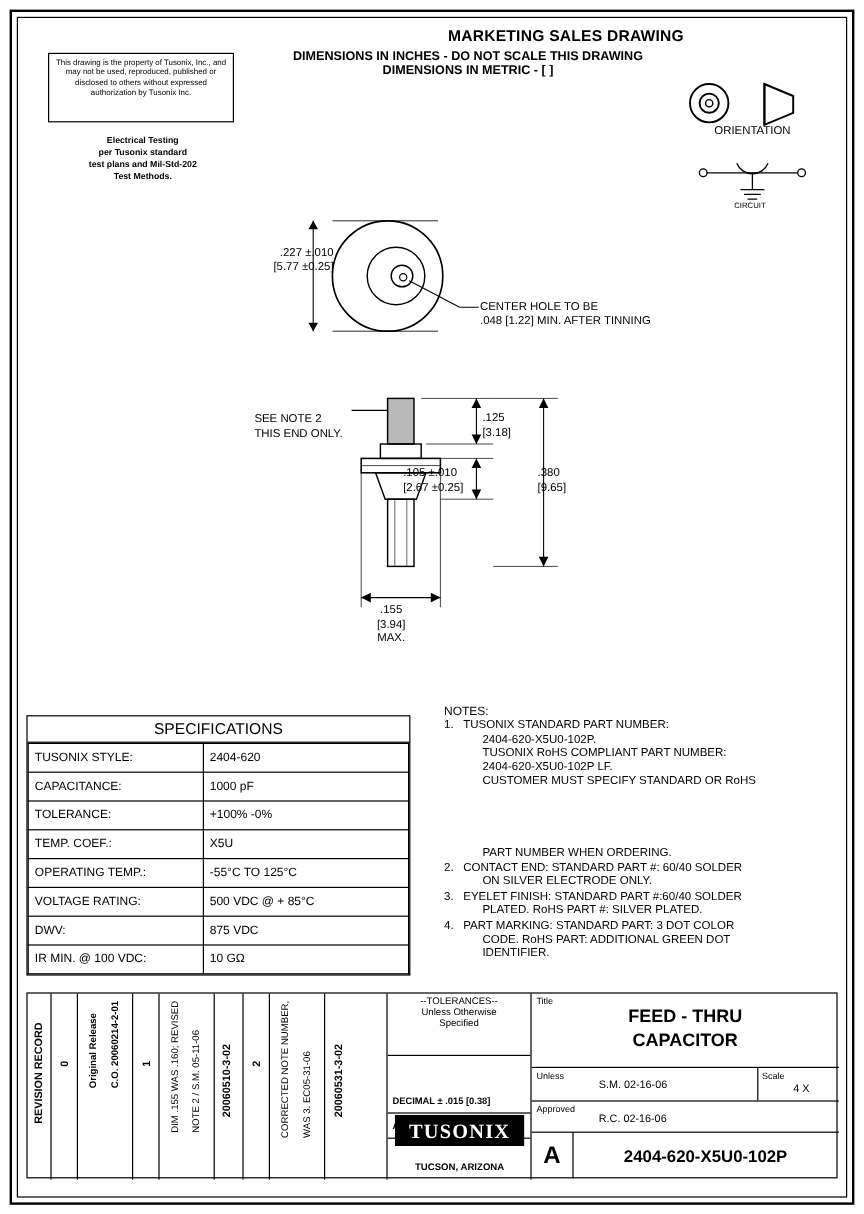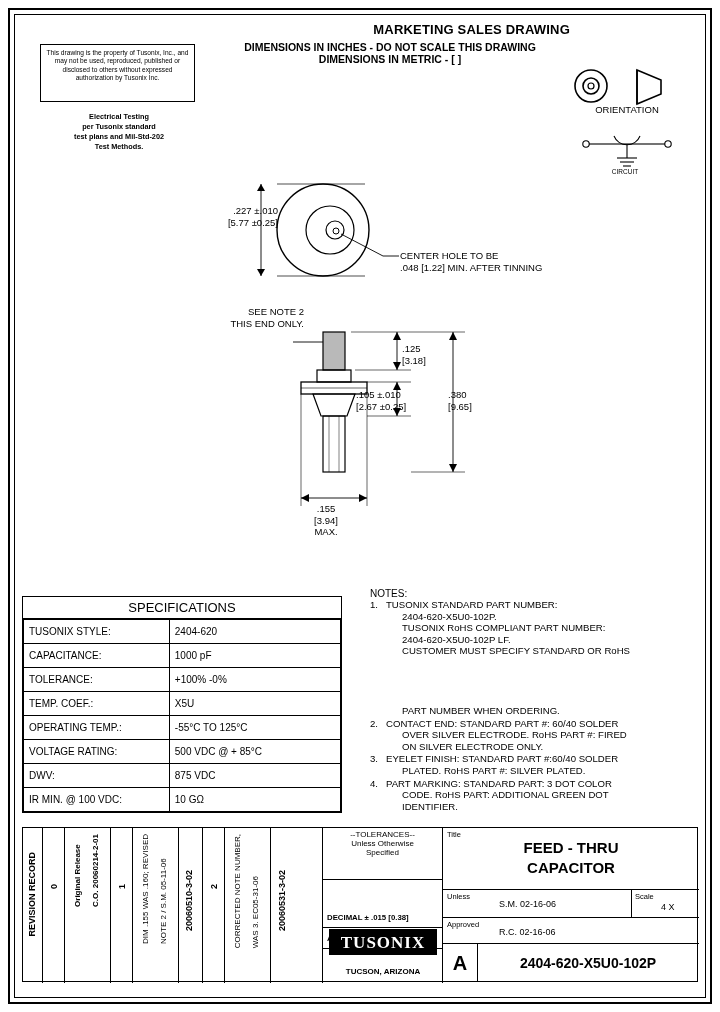--- a/index.html
+++ b/index.html
@@ -164,29 +164,29 @@
       <path d="M168 12 l4 8 l-8 0 z" fill="#000"></path>
       <path d="M168 152 l4 -8 l-8 0 z" fill="#000"></path>
 
       <line x1="16" y1="74" x2="16" y2="186" stroke="#000" stroke-width="0.6"></line>
       <line x1="82" y1="74" x2="82" y2="186" stroke="#000" stroke-width="0.6"></line>
       <line x1="16" y1="178" x2="82" y2="178" stroke="#000" stroke-width="0.9"></line>
       <path d="M16 178 l8 -4 l0 8 z" fill="#000"></path>
       <path d="M82 178 l-8 -4 l0 8 z" fill="#000"></path>
     </svg>
   </div>
-  <div class="abs dim" style="left:212px;top:306px;width:92px;text-align:right;">
+  <div class="abs dim" style="left:212px;top:344px;width:92px;text-align:left;">
     <div>SEE NOTE 2</div>
     <div>THIS END ONLY.</div>
   </div>
   <div class="abs dim" style="left:402px;top:343px;">
     <div>.125</div>
     <div>[3.18]</div>
   </div>
-  <div class="abs dim" style="left:356px;top:389px;">
+  <div class="abs dim" style="left:336px;top:389px;">
     <div>.105 ±.010</div>
     <div>[2.67 ±0.25]</div>
   </div>
   <div class="abs dim" style="left:448px;top:389px;">
     <div>.380</div>
     <div>[9.65]</div>
   </div>
   <div class="abs dim ctr" style="left:296px;top:503px;width:60px;">
     <div>.155</div>
     <div>[3.94]</div>
@@ -237,21 +237,20 @@
     <div class="nhdr">NOTES:</div>
     <ol>
       <li><span class="num">1.</span><span>TUSONIX STANDARD PART NUMBER:</span>
         <span class="sub" style="padding-left:16px;">2404-620-X5U0-102P.</span>
         <span class="sub" style="padding-left:16px;">TUSONIX  RoHS  COMPLIANT PART NUMBER:</span>
         <span class="sub" style="padding-left:16px;">2404-620-X5U0-102P  LF.</span>
         <span class="sub" style="padding-left:16px;">CUSTOMER MUST SPECIFY STANDARD OR  RoHS</span>
         <span class="sub" style="padding-left:16px;margin-top:48px;">PART NUMBER WHEN ORDERING.</span>
       </li>
       <li><span class="num">2.</span><span>CONTACT END:  STANDARD PART #: 60/40 SOLDER</span>
-        <span class="sub" style="padding-left:16px;">OVER SILVER ELECTRODE.  RoHS PART #:  FIRED</span>
         <span class="sub" style="padding-left:16px;">ON SILVER ELECTRODE ONLY.</span>
       </li>
       <li><span class="num">3.</span><span>EYELET FINISH: STANDARD PART #:60/40 SOLDER</span>
         <span class="sub" style="padding-left:16px;">PLATED. RoHS PART #: SILVER PLATED.</span>
       </li>
       <li><span class="num">4.</span><span>PART MARKING:  STANDARD PART: 3 DOT COLOR</span>
         <span class="sub" style="padding-left:16px;">CODE.  RoHS  PART: ADDITIONAL GREEN DOT</span>
         <span class="sub" style="padding-left:16px;">IDENTIFIER.</span>
       </li>
     </ol>

